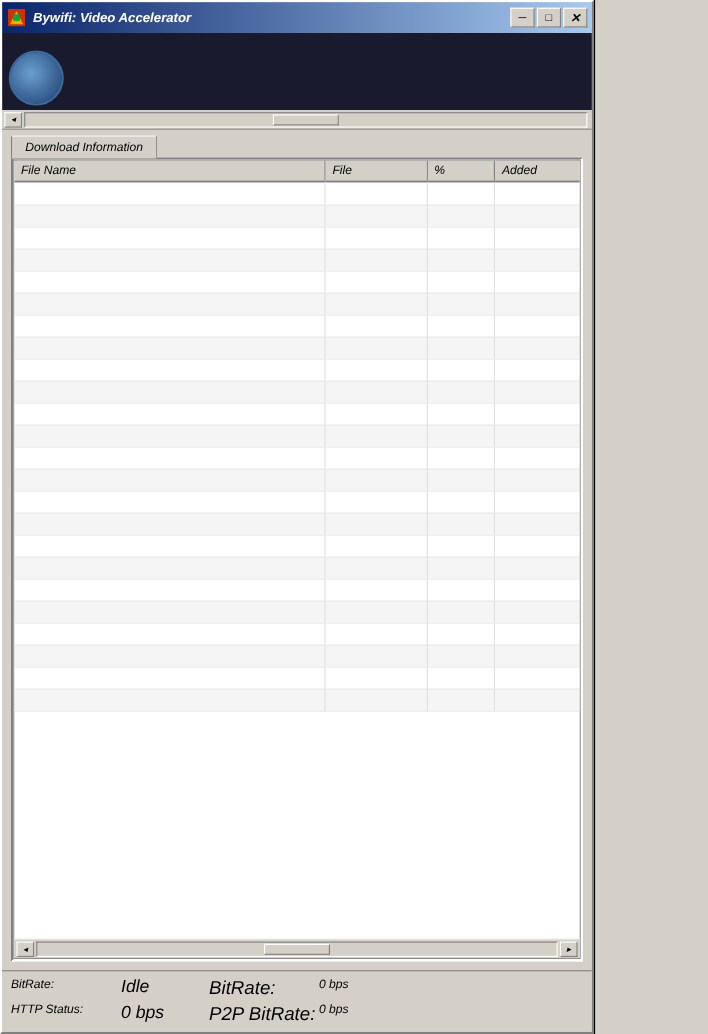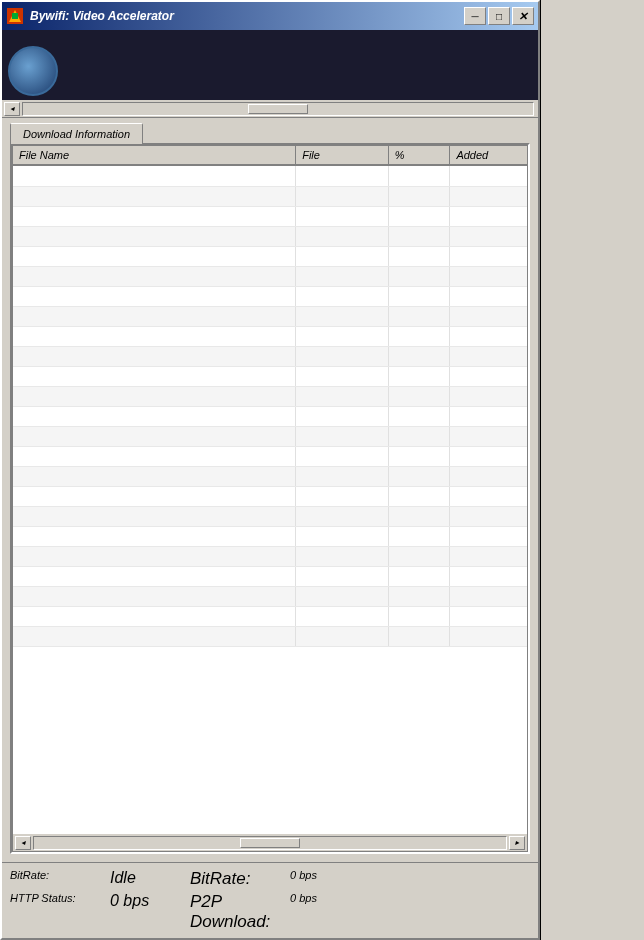--- a/index.html
+++ b/index.html
@@ -552,18 +552,18 @@
   <div class="status-bar">
     <div class="status-row">
       <span class="status-label">BitRate:</span>
       <span class="status-value">Idle</span>
       <span class="status-label2">BitRate:</span>
       <span class="status-value2">0 bps</span>
     </div>
     <div class="status-row">
       <span class="status-label">HTTP Status:</span>
       <span class="status-value">0 bps</span>
-      <span class="status-label2">P2P Download:</span>
+      <span class="status-label2">P2P BitRate:</span>
       <span class="status-value2">0 bps</span>
     </div>
   </div>
 
 </div>
 
 </body></html>

